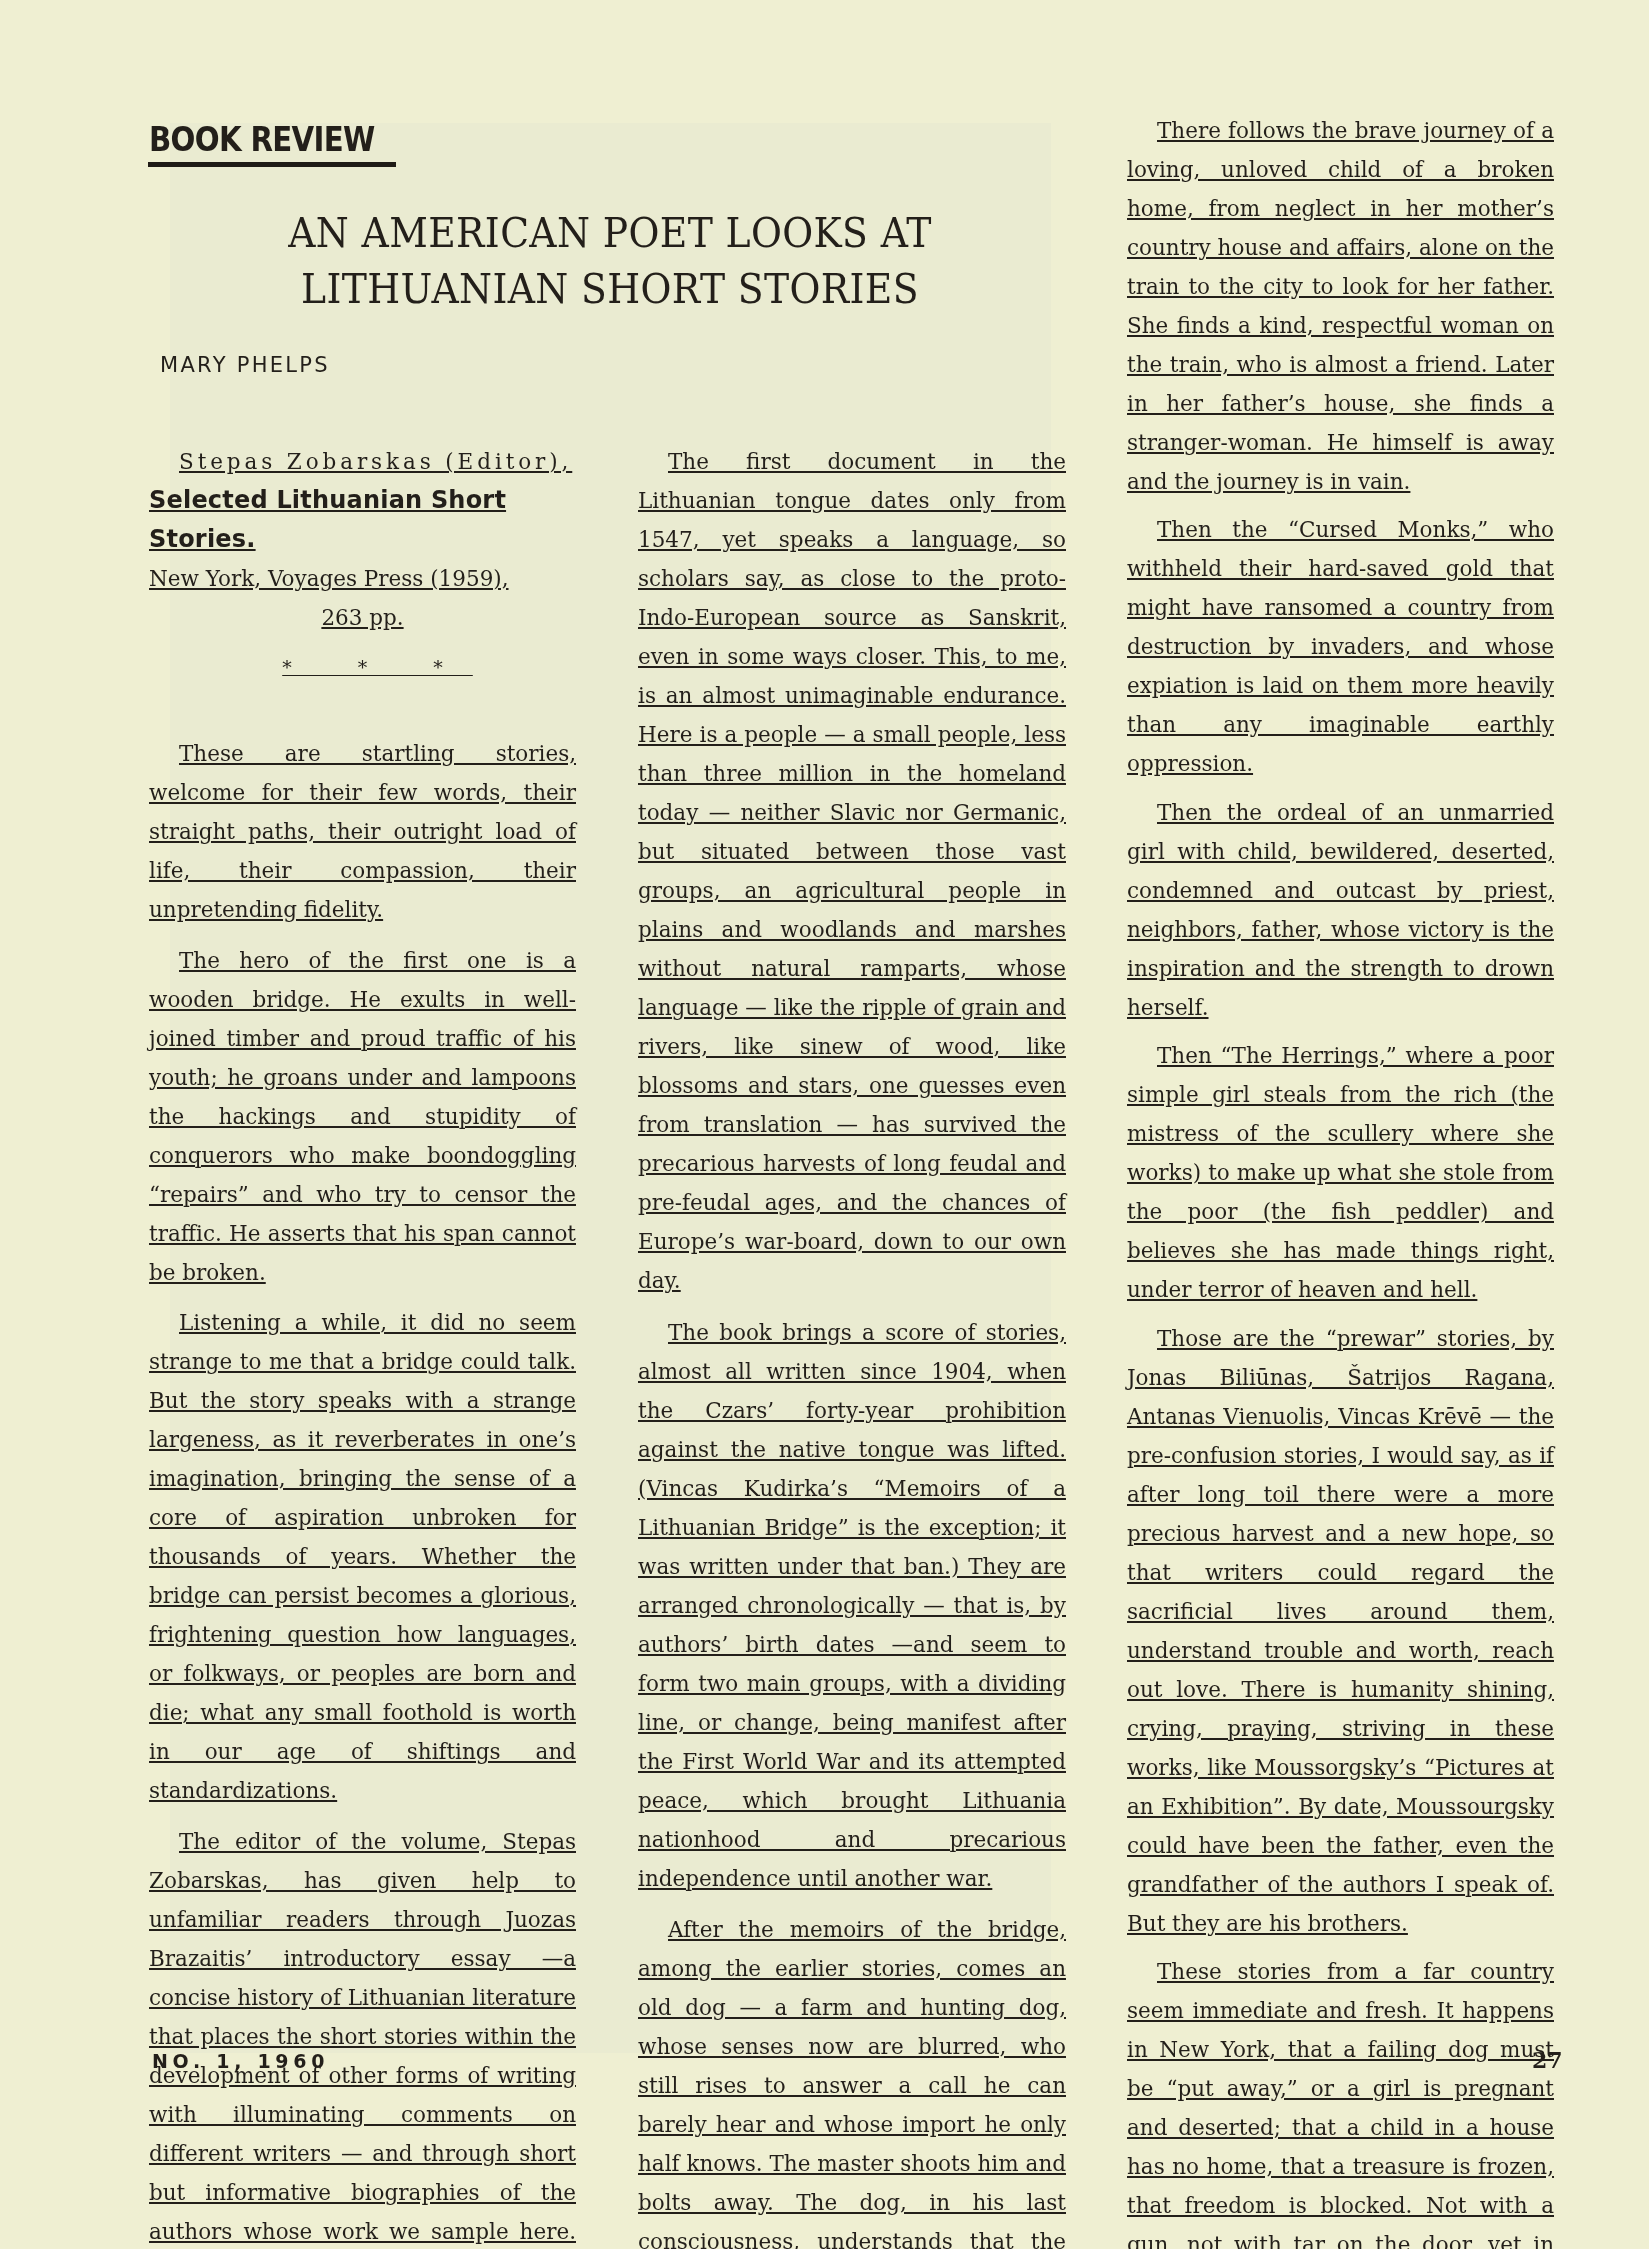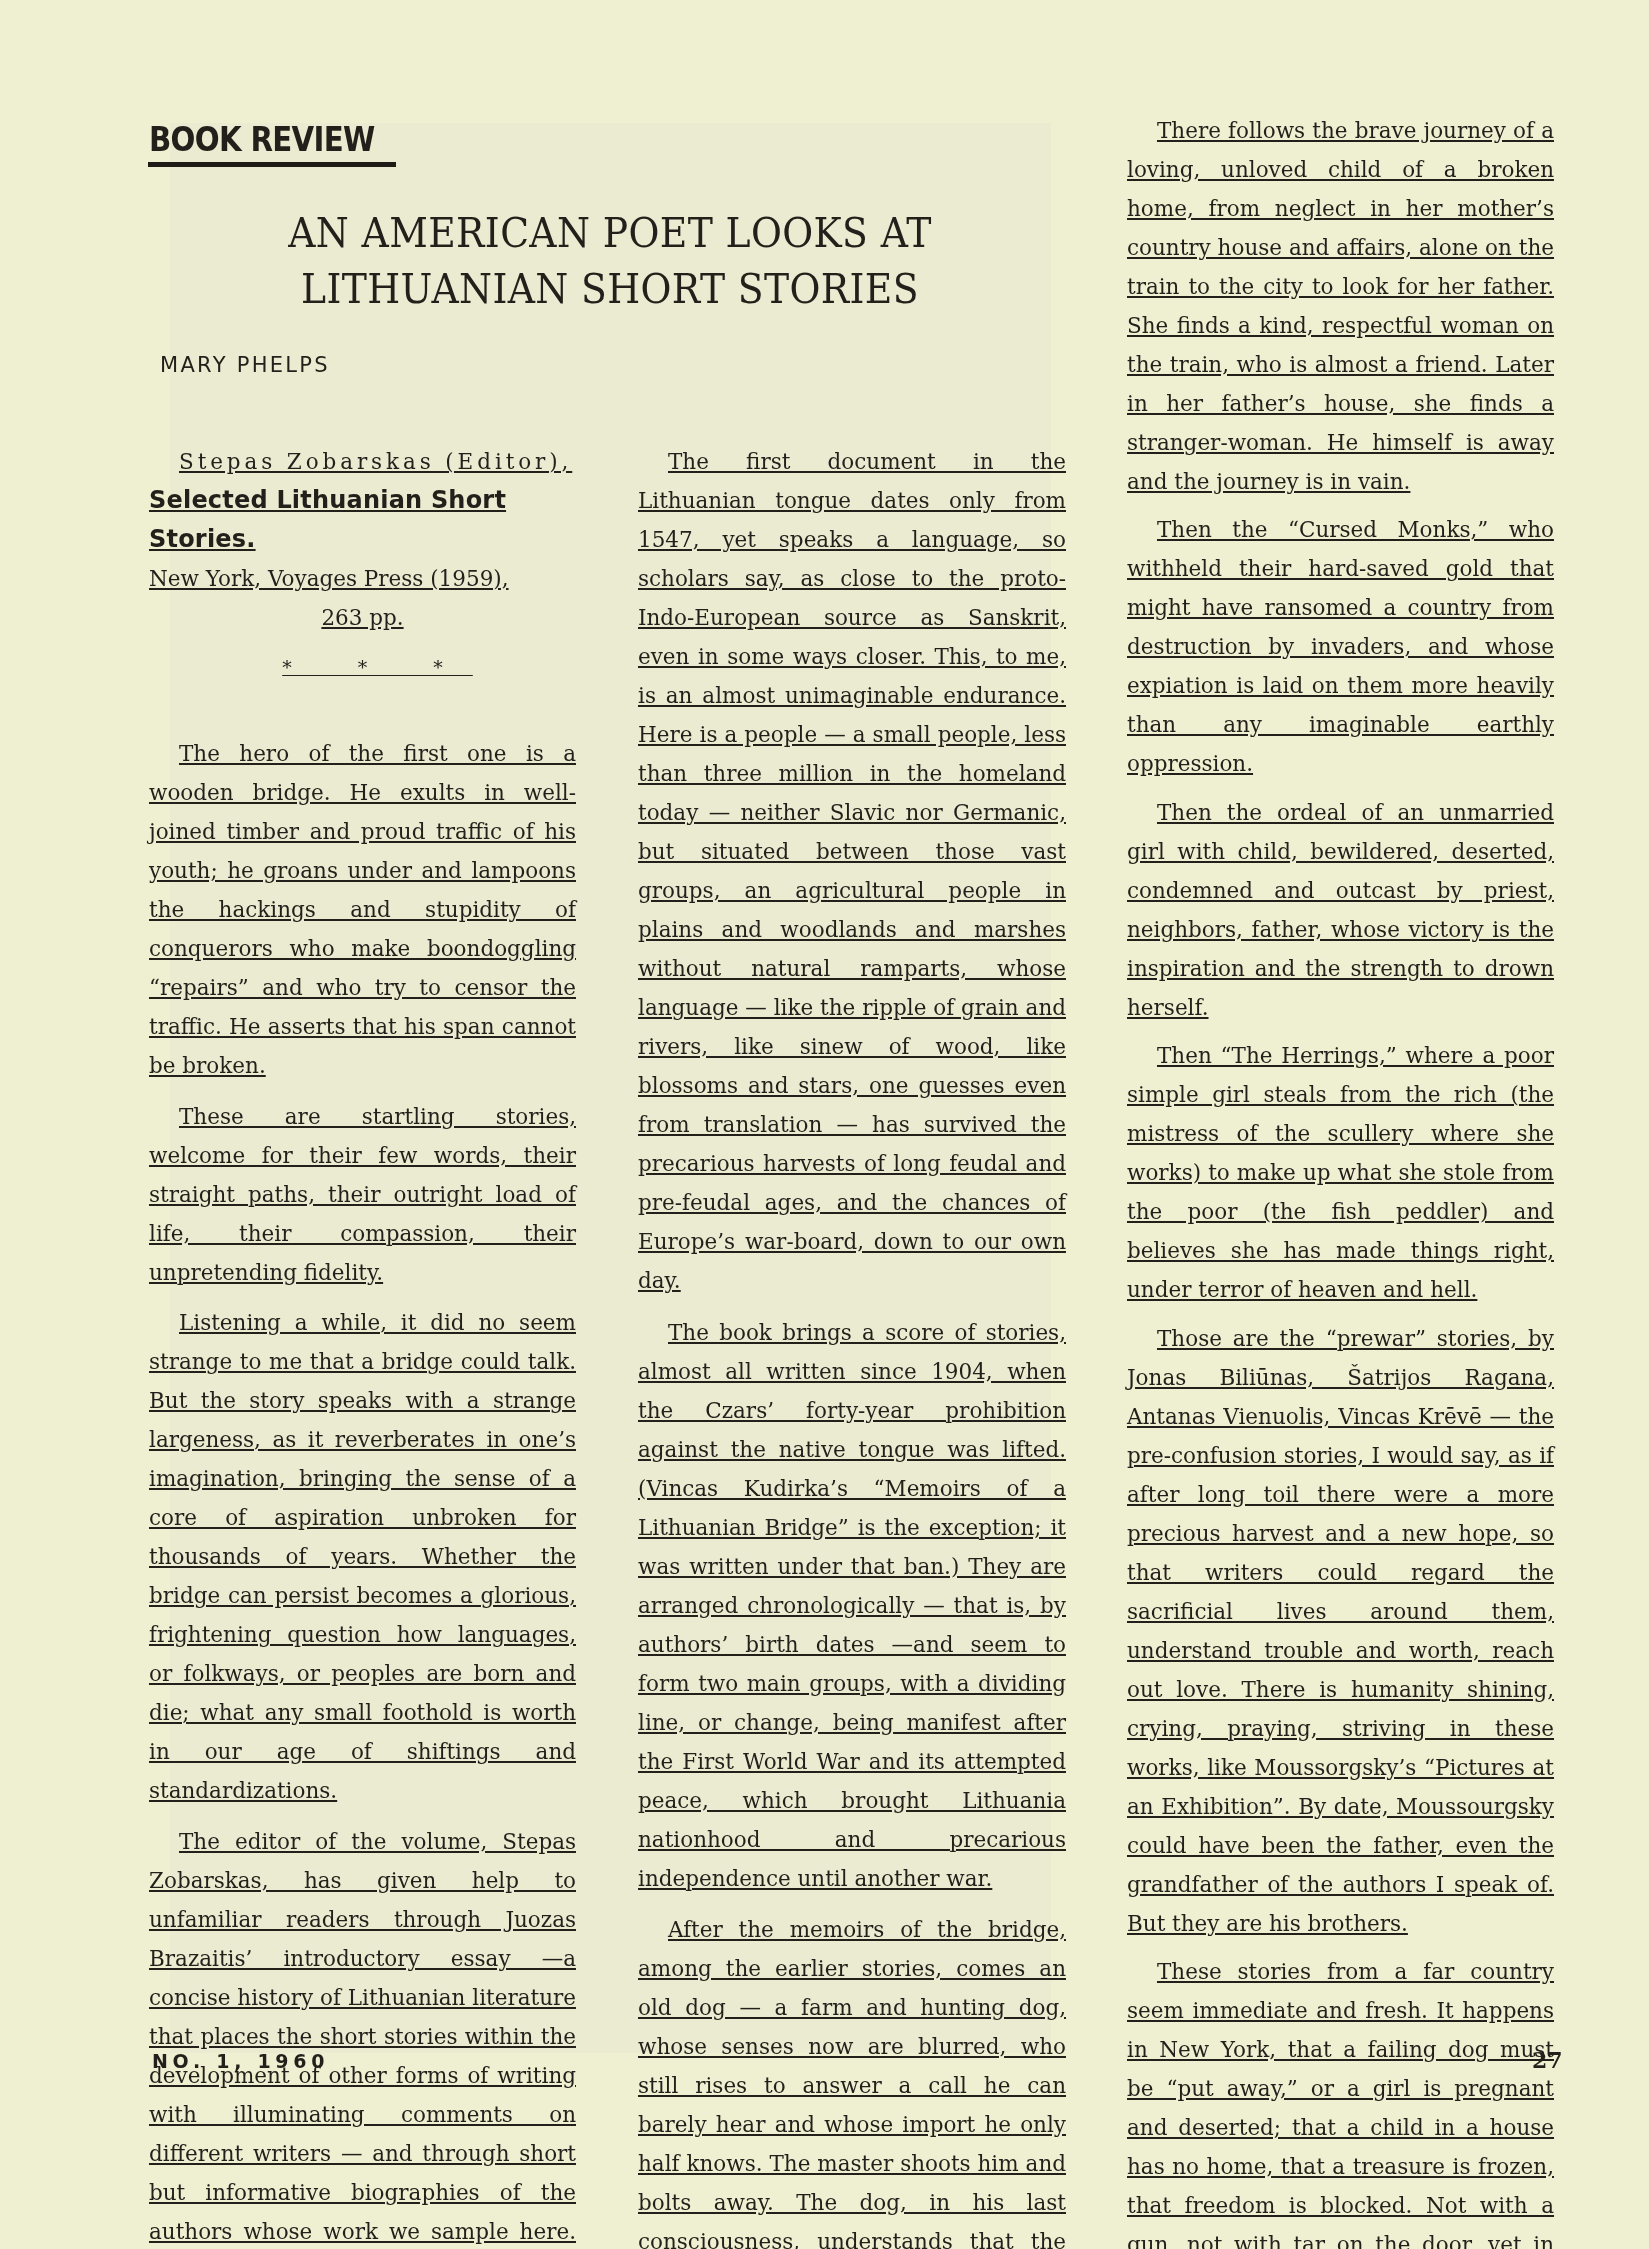--- a/index.html
+++ b/index.html
@@ -96,22 +96,22 @@
 
   <div class="col c1">
     <div class="biblio">
       <span class="biblio-line ed">Stepas Zobarskas (Editor),</span>
       <span class="biblio-line booktitle" style="text-indent:0;">Selected Lithuanian Short Stories.</span>
       <span class="biblio-line" style="text-indent:0;">New York, Voyages Press (1959),</span>
       <span class="biblio-line" style="text-indent:0;text-align:center;">263 pp.</span>
     </div>
     <div class="stars">* * *</div>
     <div class="body">
+      <p>These are startling stories, welcome for their few words, their straight paths, their outright load of life, their compassion, their unpretending fidelity.</p>
       <p>The hero of the first one is a wooden bridge. He exults in well-joined timber and proud traffic of his youth; he groans under and lampoons the hackings and stupidity of conquerors who make boondoggling “repairs” and who try to censor the traffic. He asserts that his span cannot be broken.</p>
-      <p>These are startling stories, welcome for their few words, their straight paths, their outright load of life, their compassion, their unpretending fidelity.</p>
       <p>Listening a while, it did no seem strange to me that a bridge could talk. But the story speaks with a strange largeness, as it reverberates in one’s imagination, bringing the sense of a core of aspiration unbroken for thousands of years. Whether the bridge can persist becomes a glorious, frightening question how languages, or folkways, or peoples are born and die; what any small foothold is worth in our age of shiftings and standardizations.</p>
       <p>The editor of the volume, Stepas Zobarskas, has given help to unfamiliar readers through Juozas Brazaitis’ introductory essay —a concise history of Lithuanian literature that places the short stories within the development of other forms of writing with illuminating comments on different writers — and through short but informative biographies of the authors whose work we sample here. Along with what the stories and the background material told me, I could put a few grains of knowledge picked up from atlases and other such distillations.</p>
     </div>
   </div>
 
   <div class="col c2">
     <p>The first document in the Lithuanian tongue dates only from 1547, yet speaks a language, so scholars say, as close to the proto-Indo-European source as Sanskrit, even in some ways closer. This, to me, is an almost unimaginable endurance. Here is a people — a small people, less than three million in the homeland today — neither Slavic nor Germanic, but situated between those vast groups, an agricultural people in plains and woodlands and marshes without natural ramparts, whose language — like the ripple of grain and rivers, like sinew of wood, like blossoms and stars, one guesses even from translation — has survived the precarious harvests of long feudal and pre-feudal ages, and the chances of Europe’s war-board, down to our own day.</p>
     <p>The book brings a score of stories, almost all written since 1904, when the Czars’ forty-year prohibition against the native tongue was lifted. (Vincas Kudirka’s “Memoirs of a Lithuanian Bridge” is the exception; it was written under that ban.) They are arranged chronologically — that is, by authors’ birth dates —and seem to form two main groups, with a dividing line, or change, being manifest after the First World War and its attempted peace, which brought Lithuania nationhood and precarious independence until another war.</p>
     <p>After the memoirs of the bridge, among the earlier stories, comes an old dog — a farm and hunting dog, whose senses now are blurred, who still rises to answer a call he can barely hear and whose import he only half knows. The master shoots him and bolts away. The dog, in his last consciousness, understands that the man must kill him, but not why he turns away without goodbye.</p>
   </div>

